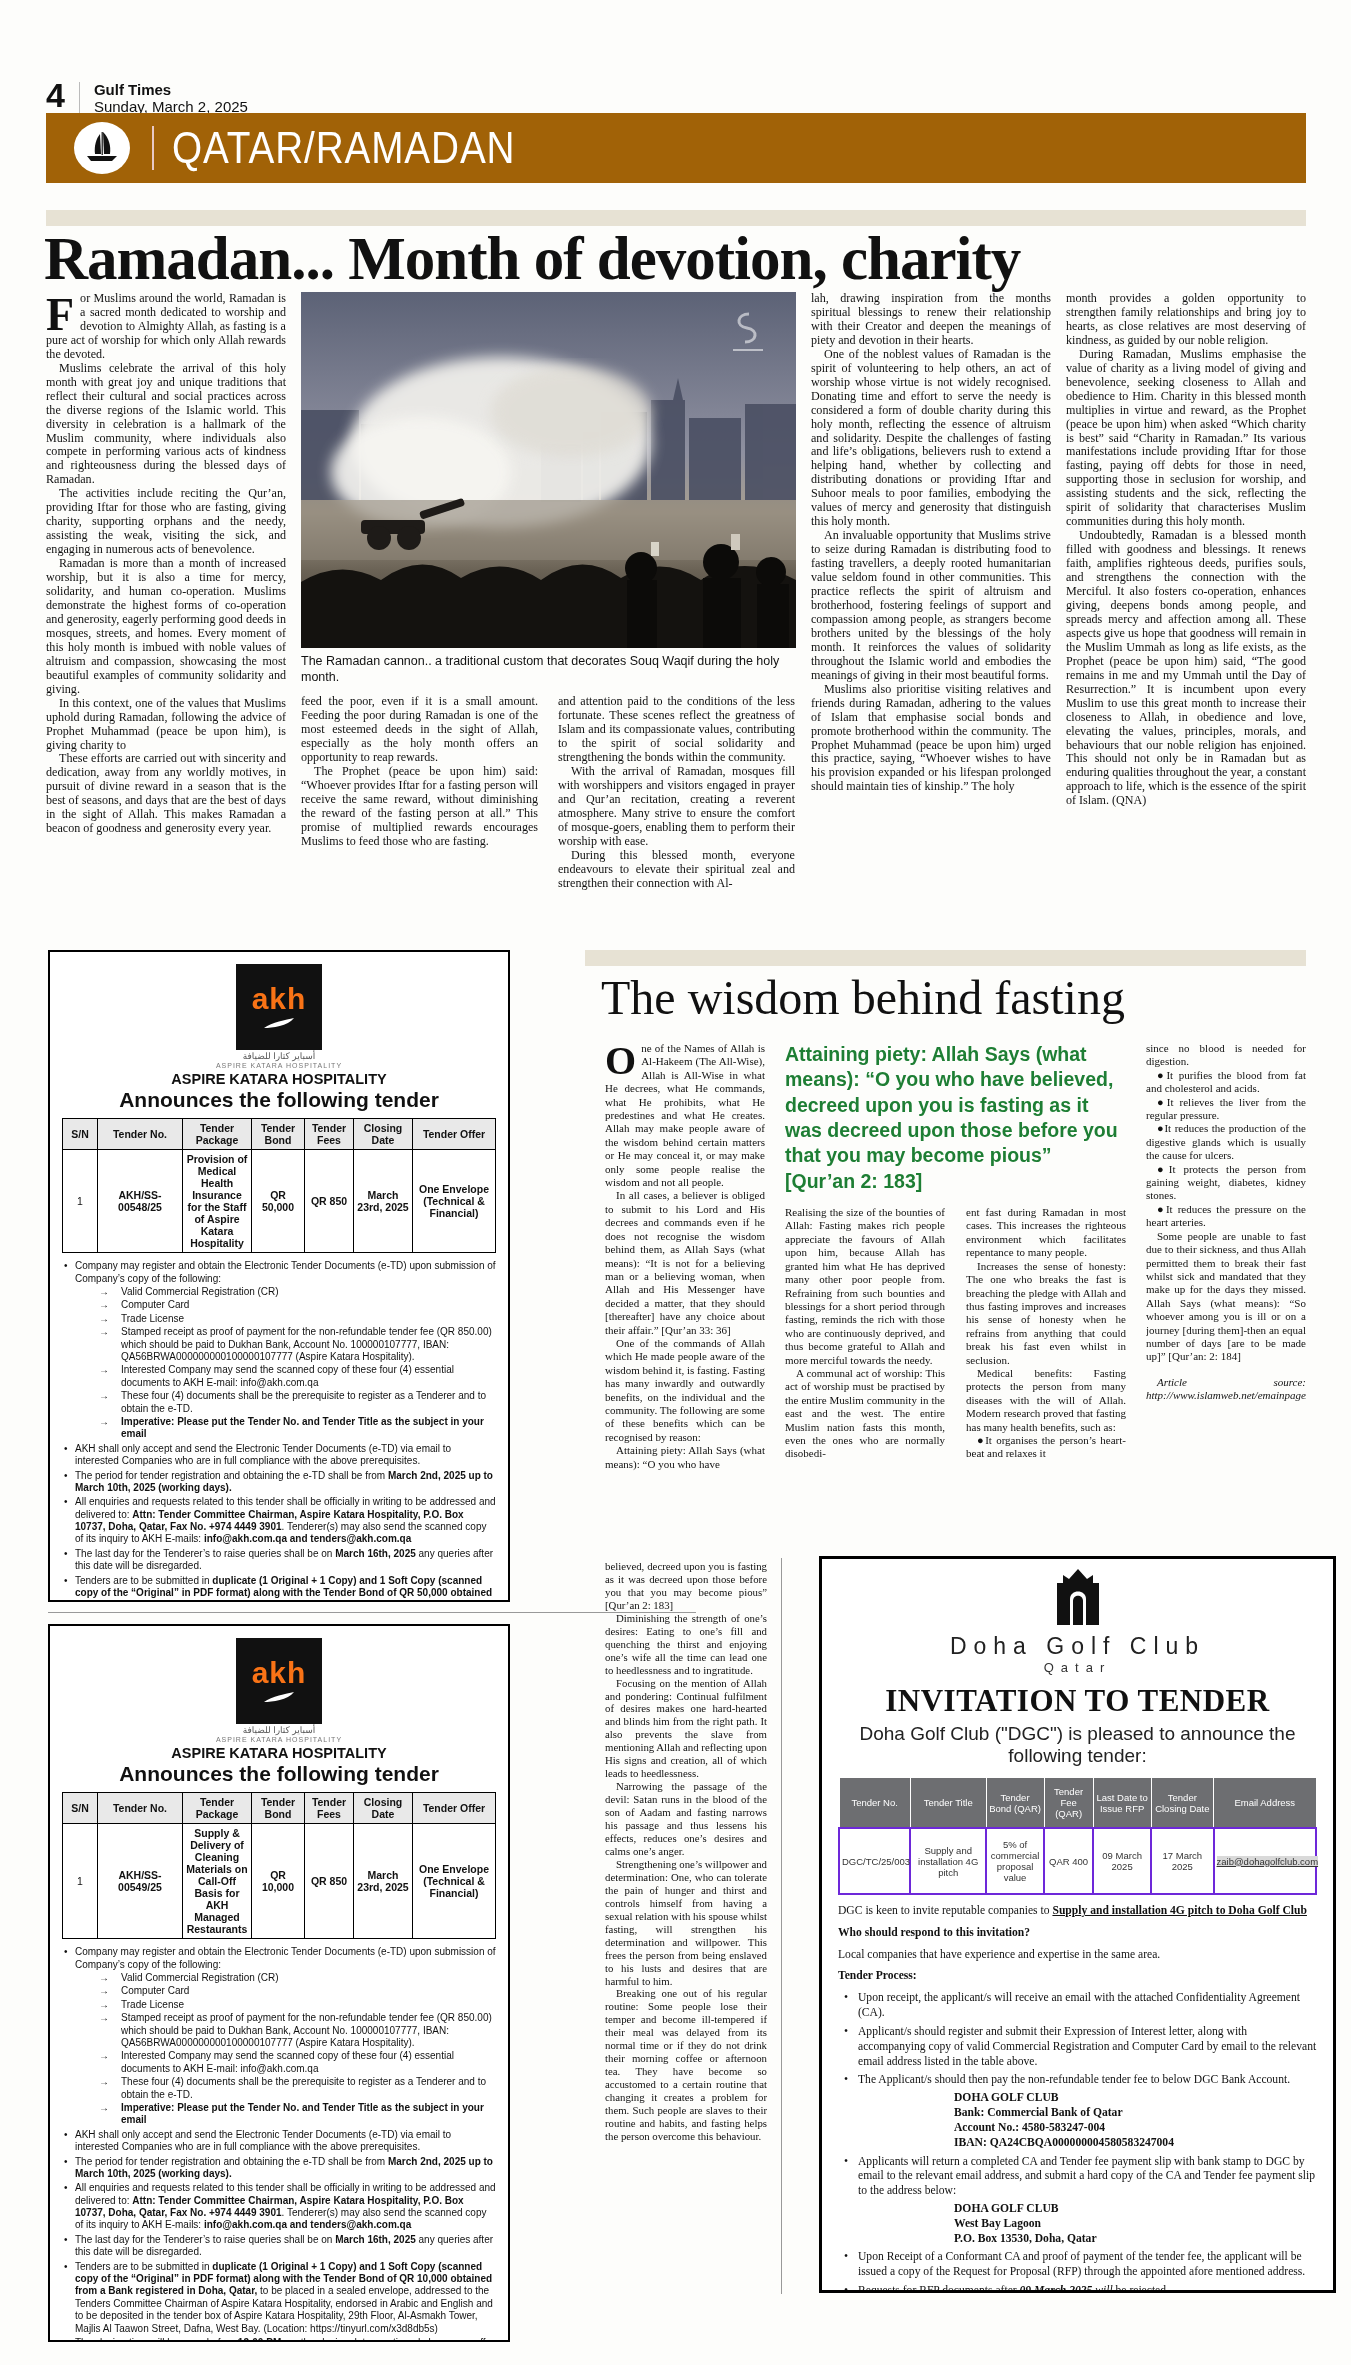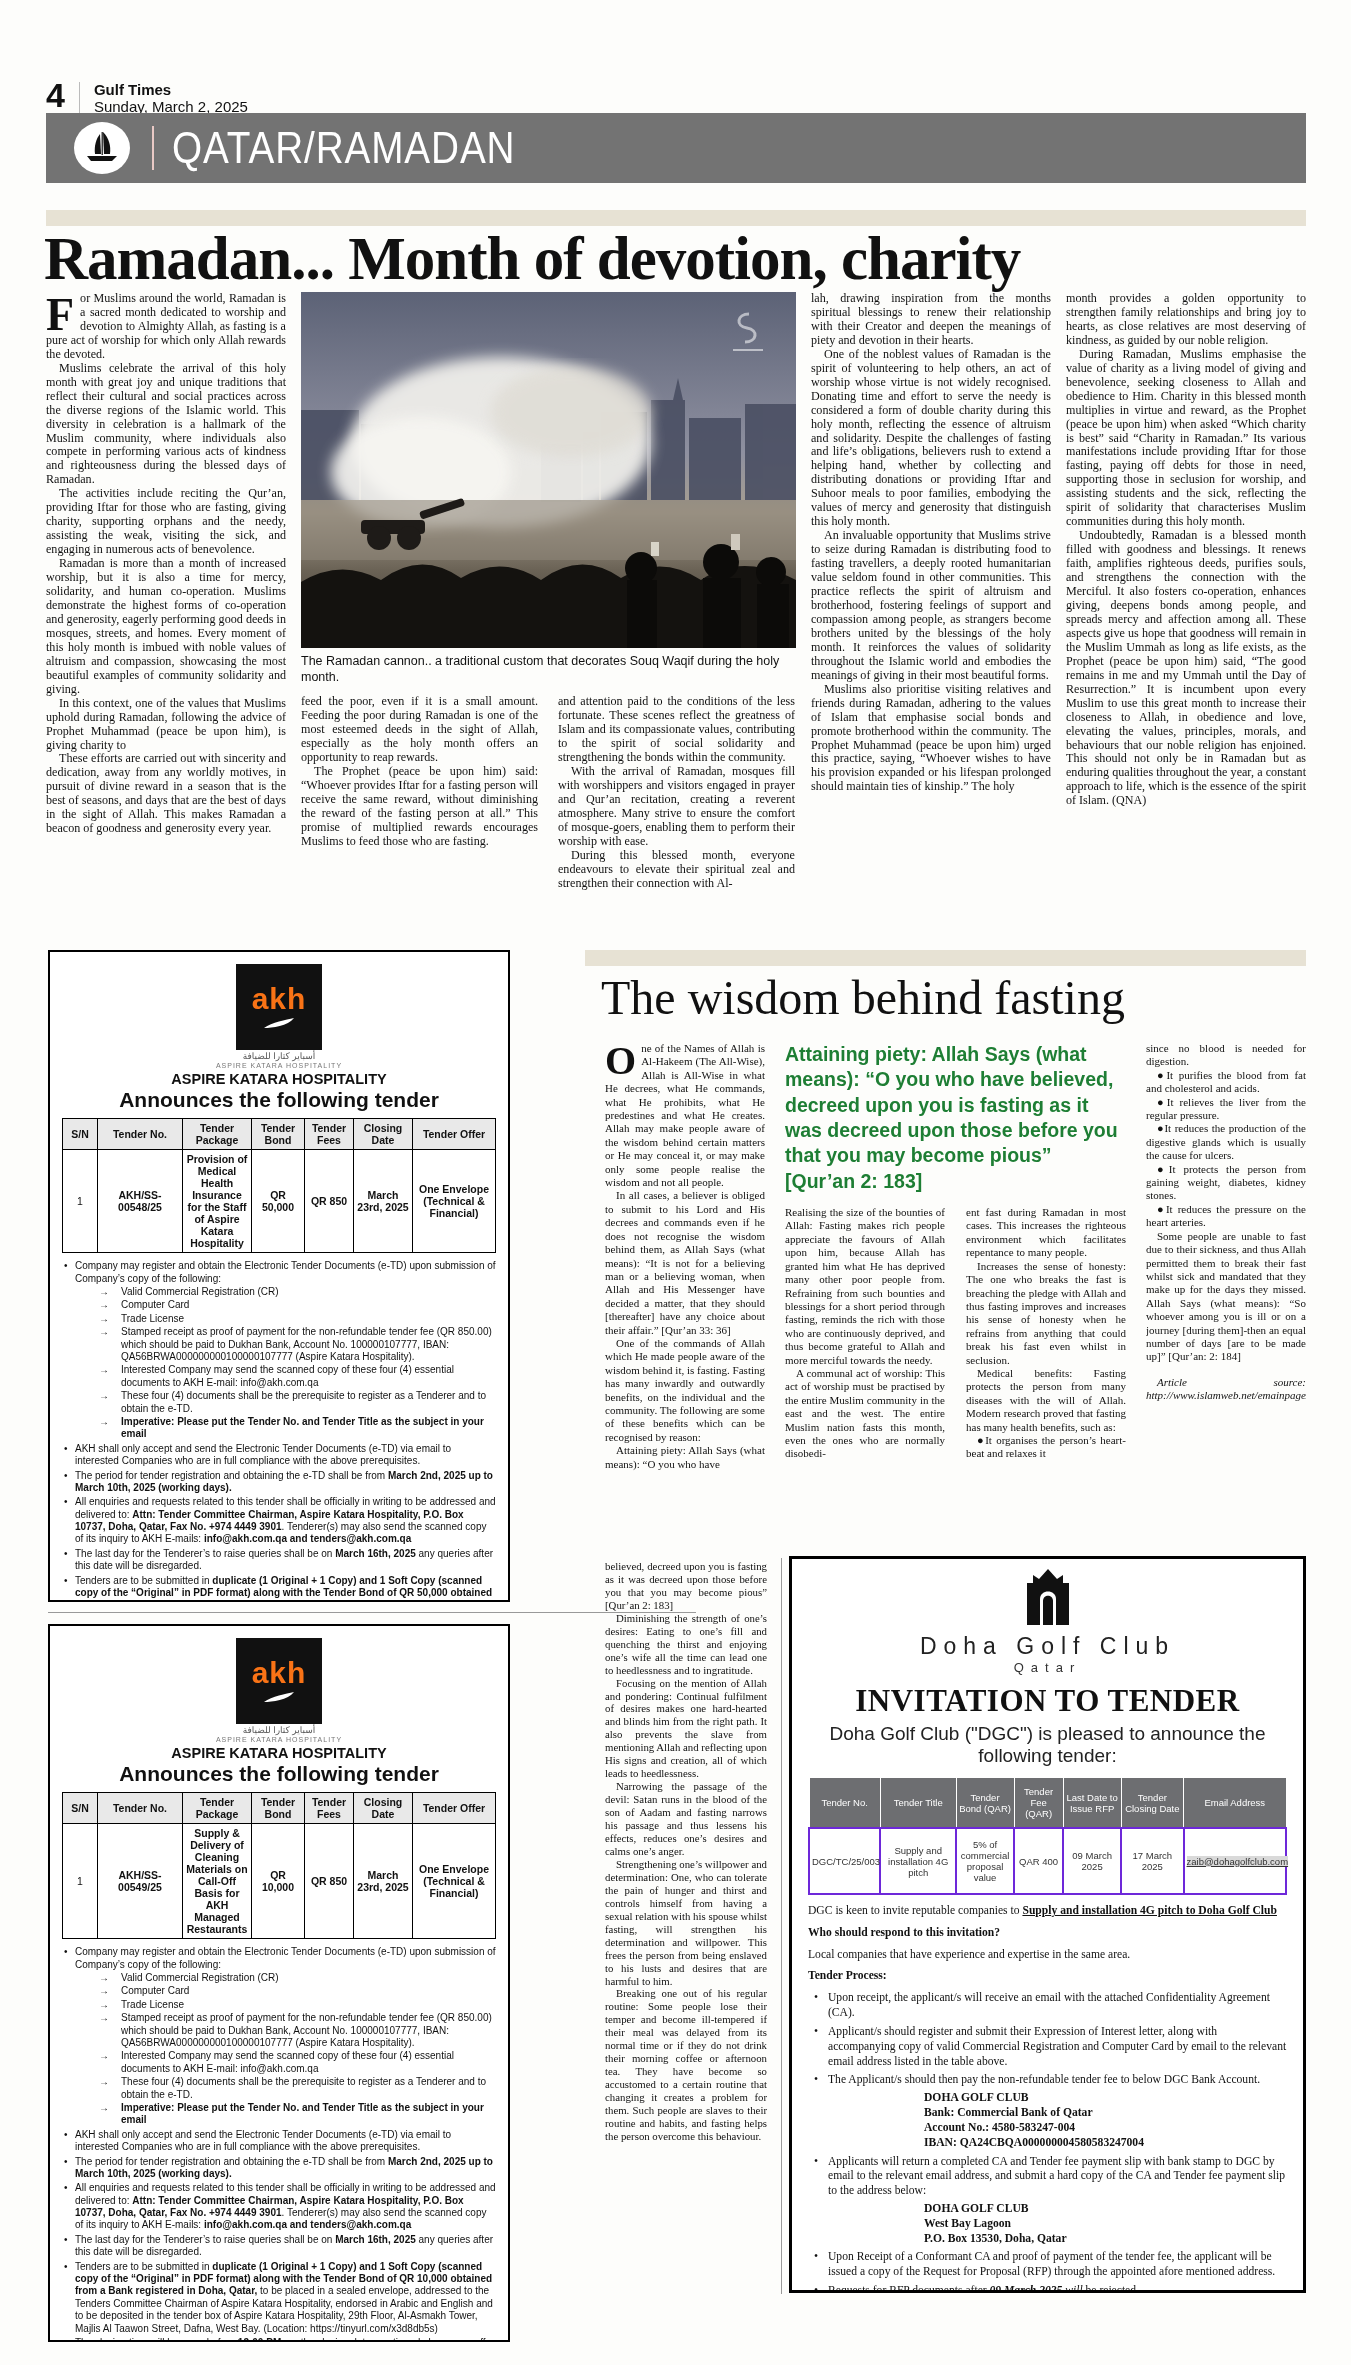--- a/index.html
+++ b/index.html
@@ -6,21 +6,21 @@
   .page{position:relative;width:1351px;height:2365px;background:#fdfdfb;margin:0 auto;
         font-family:"Liberation Serif",serif;color:#111;overflow:hidden;}
   .abs{position:absolute;}
   
   .mast{left:46px;top:80px;display:flex;align-items:flex-start;gap:14px;}
   .pgnum{font-family:"Liberation Sans",sans-serif;font-size:34px;font-weight:bold;line-height:.9;}
   .mastdiv{width:1px;height:34px;background:#bbb;margin-top:2px;}
   .mastt{font-family:"Liberation Sans",sans-serif;font-size:15px;line-height:1.15;margin-top:1px;}
   .mastt .b{font-weight:bold;}
   
-  .banner{left:46px;top:113px;width:1260px;height:70px;background:#737373;display:flex;align-items:center;}
+  .banner{left:46px;top:113px;width:1260px;height:70px;background:#a16207;display:flex;align-items:center;}
   .blogo{width:56px;height:52px;background:#fff;border-radius:50%;margin-left:28px;
          display:flex;align-items:center;justify-content:center;flex:0 0 auto;}
   .bbar{width:2px;height:44px;background:#e9c9c5;margin:0 18px 0 22px;}
   .btxt{color:#fff;font-family:"Liberation Sans",sans-serif;font-size:44px;font-weight:400;
         letter-spacing:1px;transform:scaleX(.88);transform-origin:left center;white-space:nowrap;}
   .strip{background:#e7e2d4;height:16px;}
   
   .headline{left:44px;top:224px;width:1262px;font-size:61px;font-weight:bold;letter-spacing:-1px;white-space:nowrap;}
   
   .cols{left:46px;top:292px;width:1260px;display:flex;gap:15px;}
@@ -69,21 +69,21 @@
   table.tnd th{background:#e9e9e9;font-weight:bold;}
   table.tnd td.pkg,table.tnd td.off{font-weight:bold;}
   .bullets{margin:7px 0 0;padding:0;list-style:none;font-size:10px;line-height:1.24;}
   .bullets>li{position:relative;padding-left:13px;margin-bottom:2px;text-align:left;}
   .bullets>li:before{content:"•";position:absolute;left:2px;}
   .arrows{list-style:none;margin:1px 0;padding:0;}
   .arrows li{position:relative;padding-left:46px;margin-bottom:1px;}
   .arrows li:before{content:"→";position:absolute;left:24px;}
   .b{font-weight:bold;}
   
-  .dgc{left:789px;top:1556px;width:517px;height:737px;background:#fff;border:3px solid #000;
+  .dgc{left:819px;top:1556px;width:517px;height:737px;background:#fff;border:3px solid #000;
        box-sizing:border-box;padding:10px 16px;overflow:hidden;}
   .dgchead{text-align:center;}
   .dgcname{font-family:"Liberation Sans",sans-serif;font-size:23px;letter-spacing:7px;color:#222;margin-top:4px;}
   .dgcqatar{font-family:"Liberation Sans",sans-serif;font-size:13px;letter-spacing:7px;color:#333;}
   .dgctitle{font-size:31px;font-weight:bold;margin:8px 0 4px;letter-spacing:.5px;}
   .dgcintro{font-family:"Liberation Sans",sans-serif;font-weight:300;font-size:19px;margin:4px 0 10px;color:#222;}
   table.dgct{border-collapse:collapse;width:100%;font-family:"Liberation Sans",sans-serif;font-size:9.5px;table-layout:fixed;}
   table.dgct th{background:#6d6e71;color:#fff;font-weight:normal;border:1px solid #fff;padding:8px 2px;}
   table.dgct td{border:2px solid #6d28d9;padding:10px 2px;text-align:center;color:#333;}
   table.dgct td.email span{background:#d9d9d9;text-decoration:underline;}

